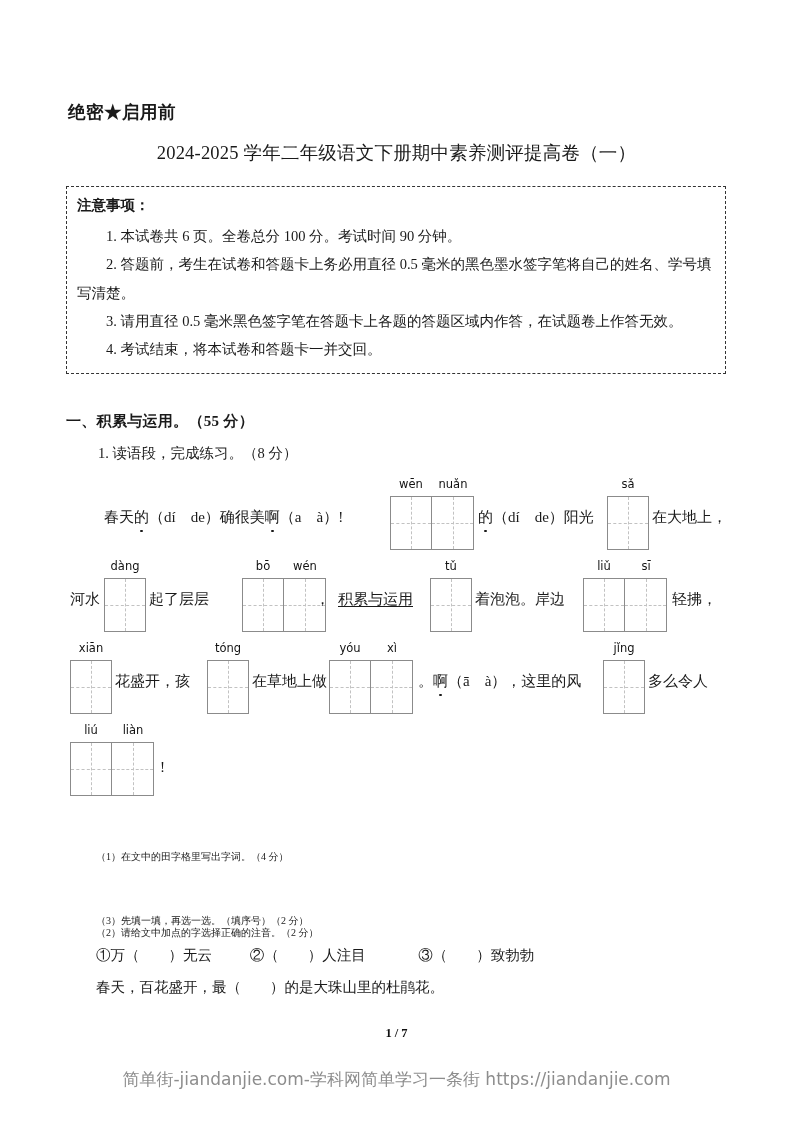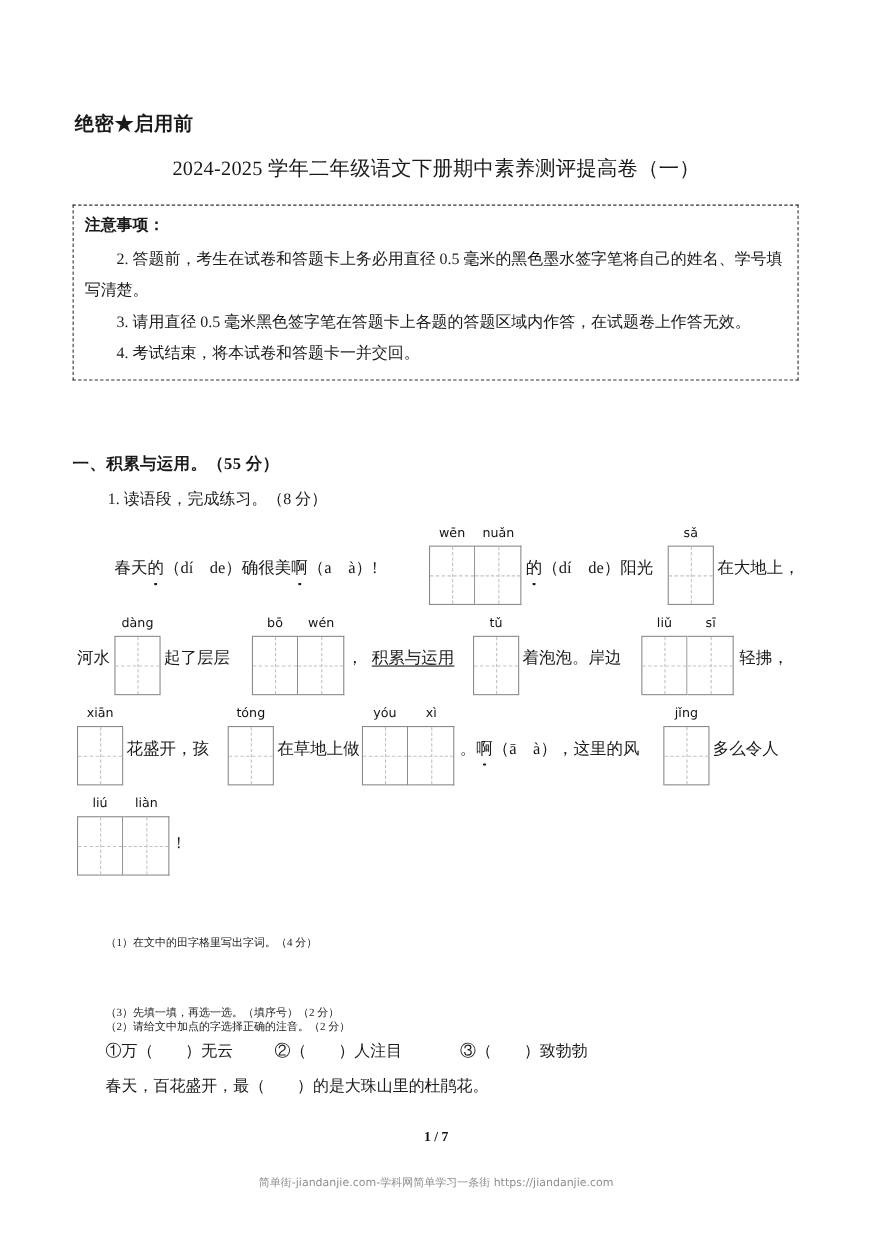--- a/index.html
+++ b/index.html
@@ -180,35 +180,36 @@
     text-align: center;
     font-size: 12.5px;
     font-weight: bold;
     color: #111;
   }
   .watermark {
     position: absolute;
     left: 0; right: 0;
     top: 1068px;
     text-align: center;
-    font-size: 10px;
+    font-size: 17px;
     color: #8d8d8d;
     font-family: "DejaVu Sans", sans-serif;
   }
 </style>
 </head>
 <body>
 
 <div class="page">
 
   <div class="secret-line">绝密★启用前</div>
   <div class="paper-title">2024-2025 学年二年级语文下册期中素养测评提高卷（一）</div>
 
   <div class="notice-box">
     <div class="notice-title">注意事项：</div>
+    <p class="notice-item">1. 本试卷共 6 页。全卷总分 100 分。考试时间 90 分钟。</p>
     <p class="notice-item">2. 答题前，考生在试卷和答题卡上务必用直径 0.5 毫米的黑色墨水签字笔将自己的姓名、学号填写清楚。</p>
     <p class="notice-item">3. 请用直径 0.5 毫米黑色签字笔在答题卡上各题的答题区域内作答，在试题卷上作答无效。</p>
     <p class="notice-item">4. 考试结束，将本试卷和答题卡一并交回。</p>
   </div>
 
   <div class="section-title">一、积累与运用。（55 分）</div>
   <div class="q1-line">1. 读语段，完成练习。（8 分）</div>
 
   <div class="passage">
 
@@ -241,21 +242,21 @@
 
       <div class="tzg" style="left:38px; top:20px;">
         <div class="py">
           <span>dàng</span>
         </div>
         <div class="cell"></div>
       </div>
 
       <span class="txt" style="left:83px; top:34px;">起了层层</span>
 
-      <div class="tzg" style="left:163px; top:20px;border-radius:12px;">
+      <div class="tzg" style="left:176px; top:20px;border-radius:12px;">
         <div class="py">
           <span>bō</span>
           <span>wén</span>
         </div>
         <div class="cell"></div>
         <div class="cell"></div>
       </div>
 
       <span class="txt" style="left:249px; top:34px;">，</span>
       <span class="txt under" style="left:272px; top:34px;">积累与运用</span>

